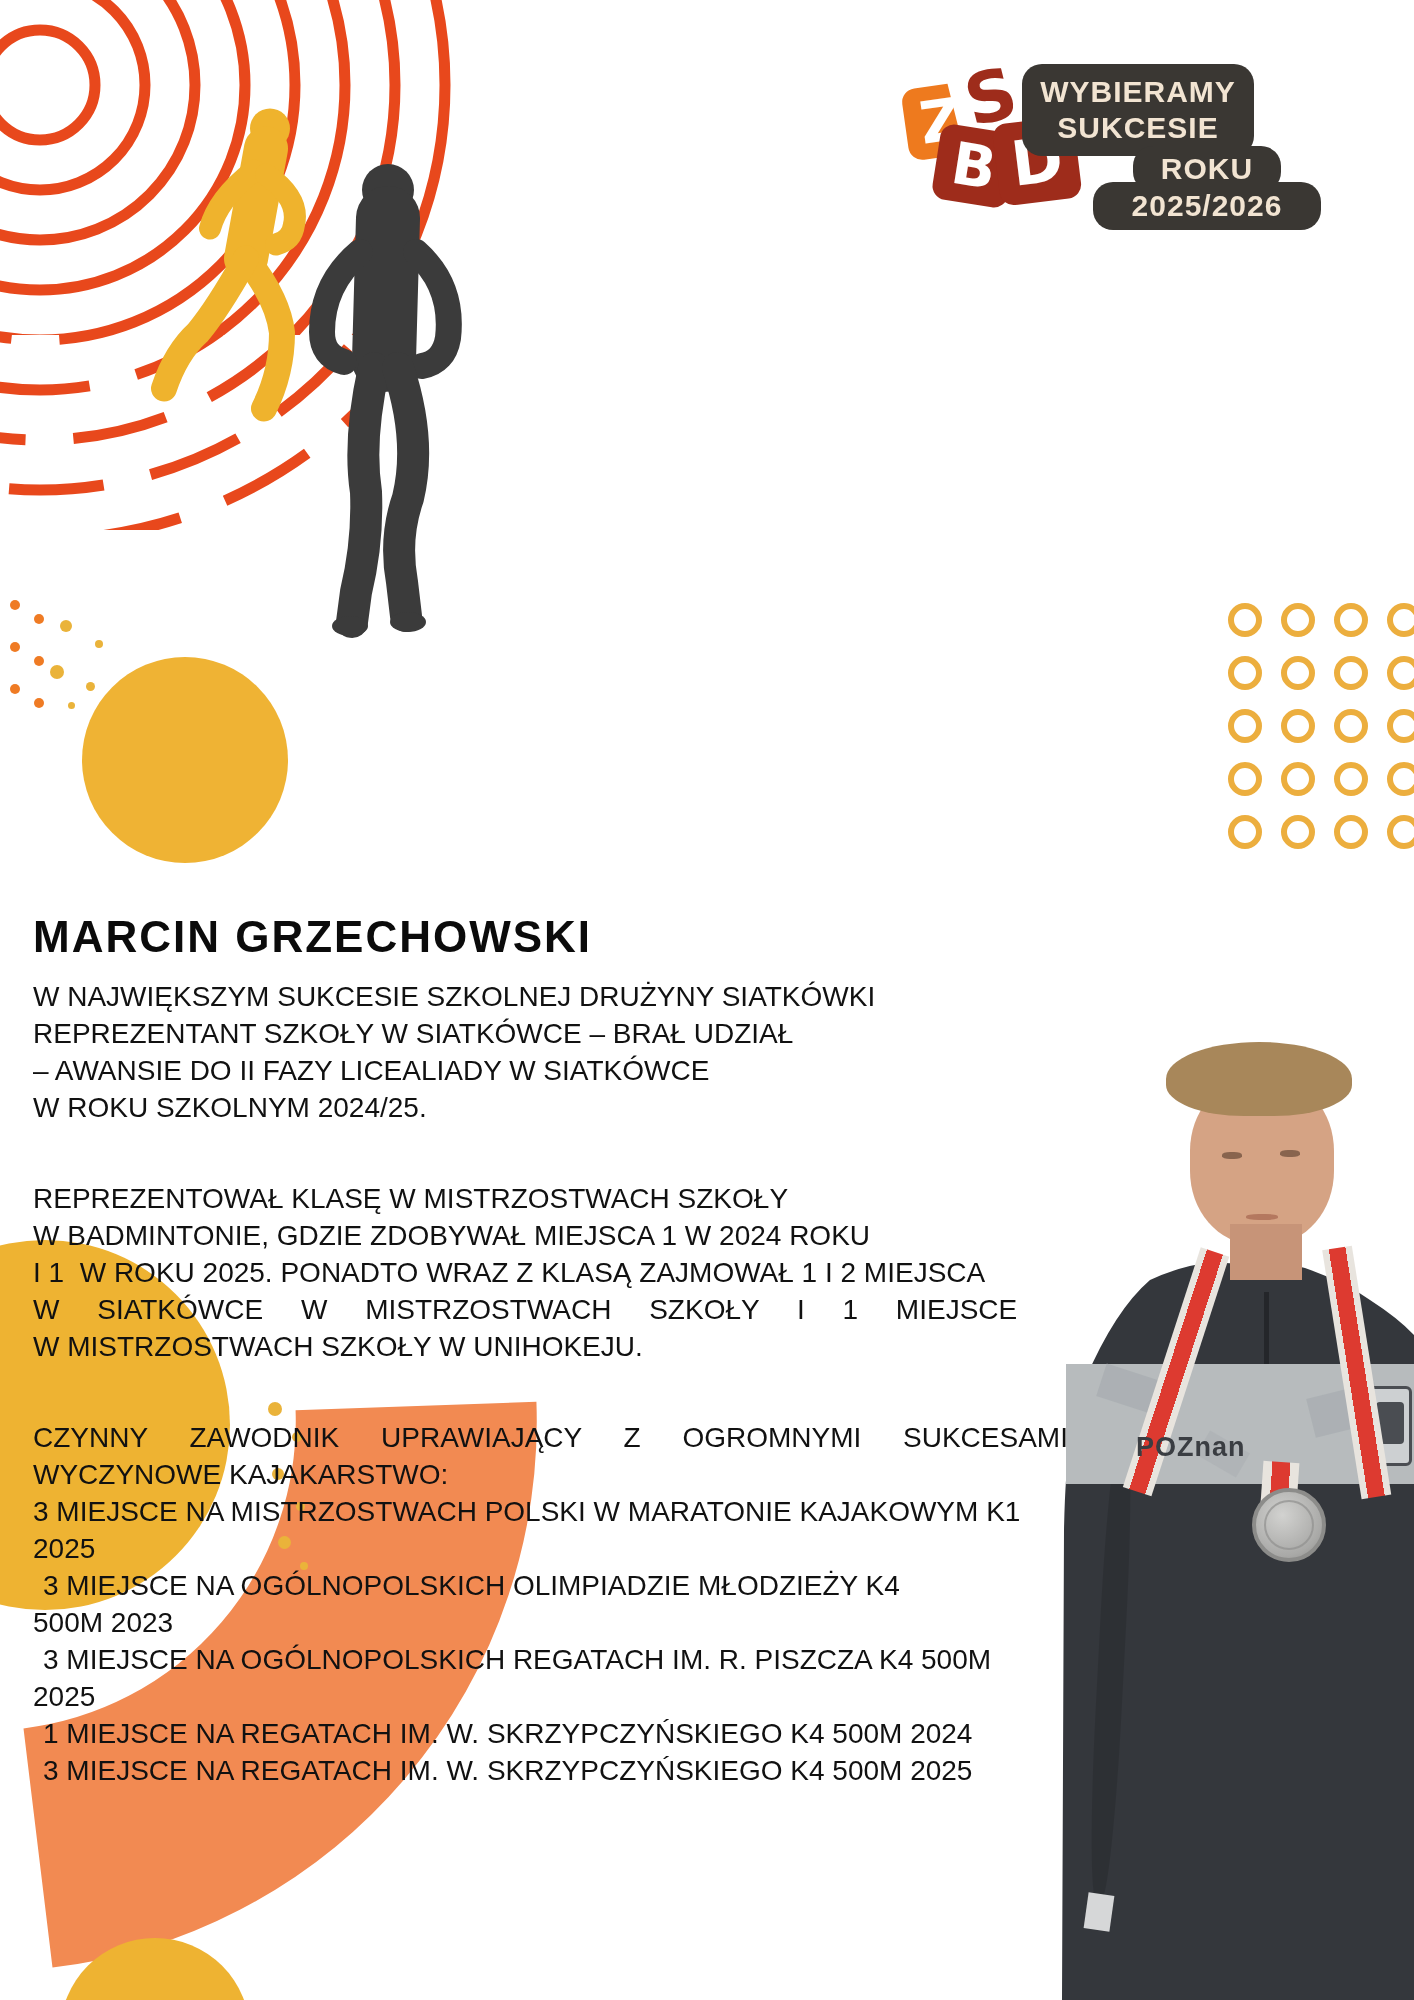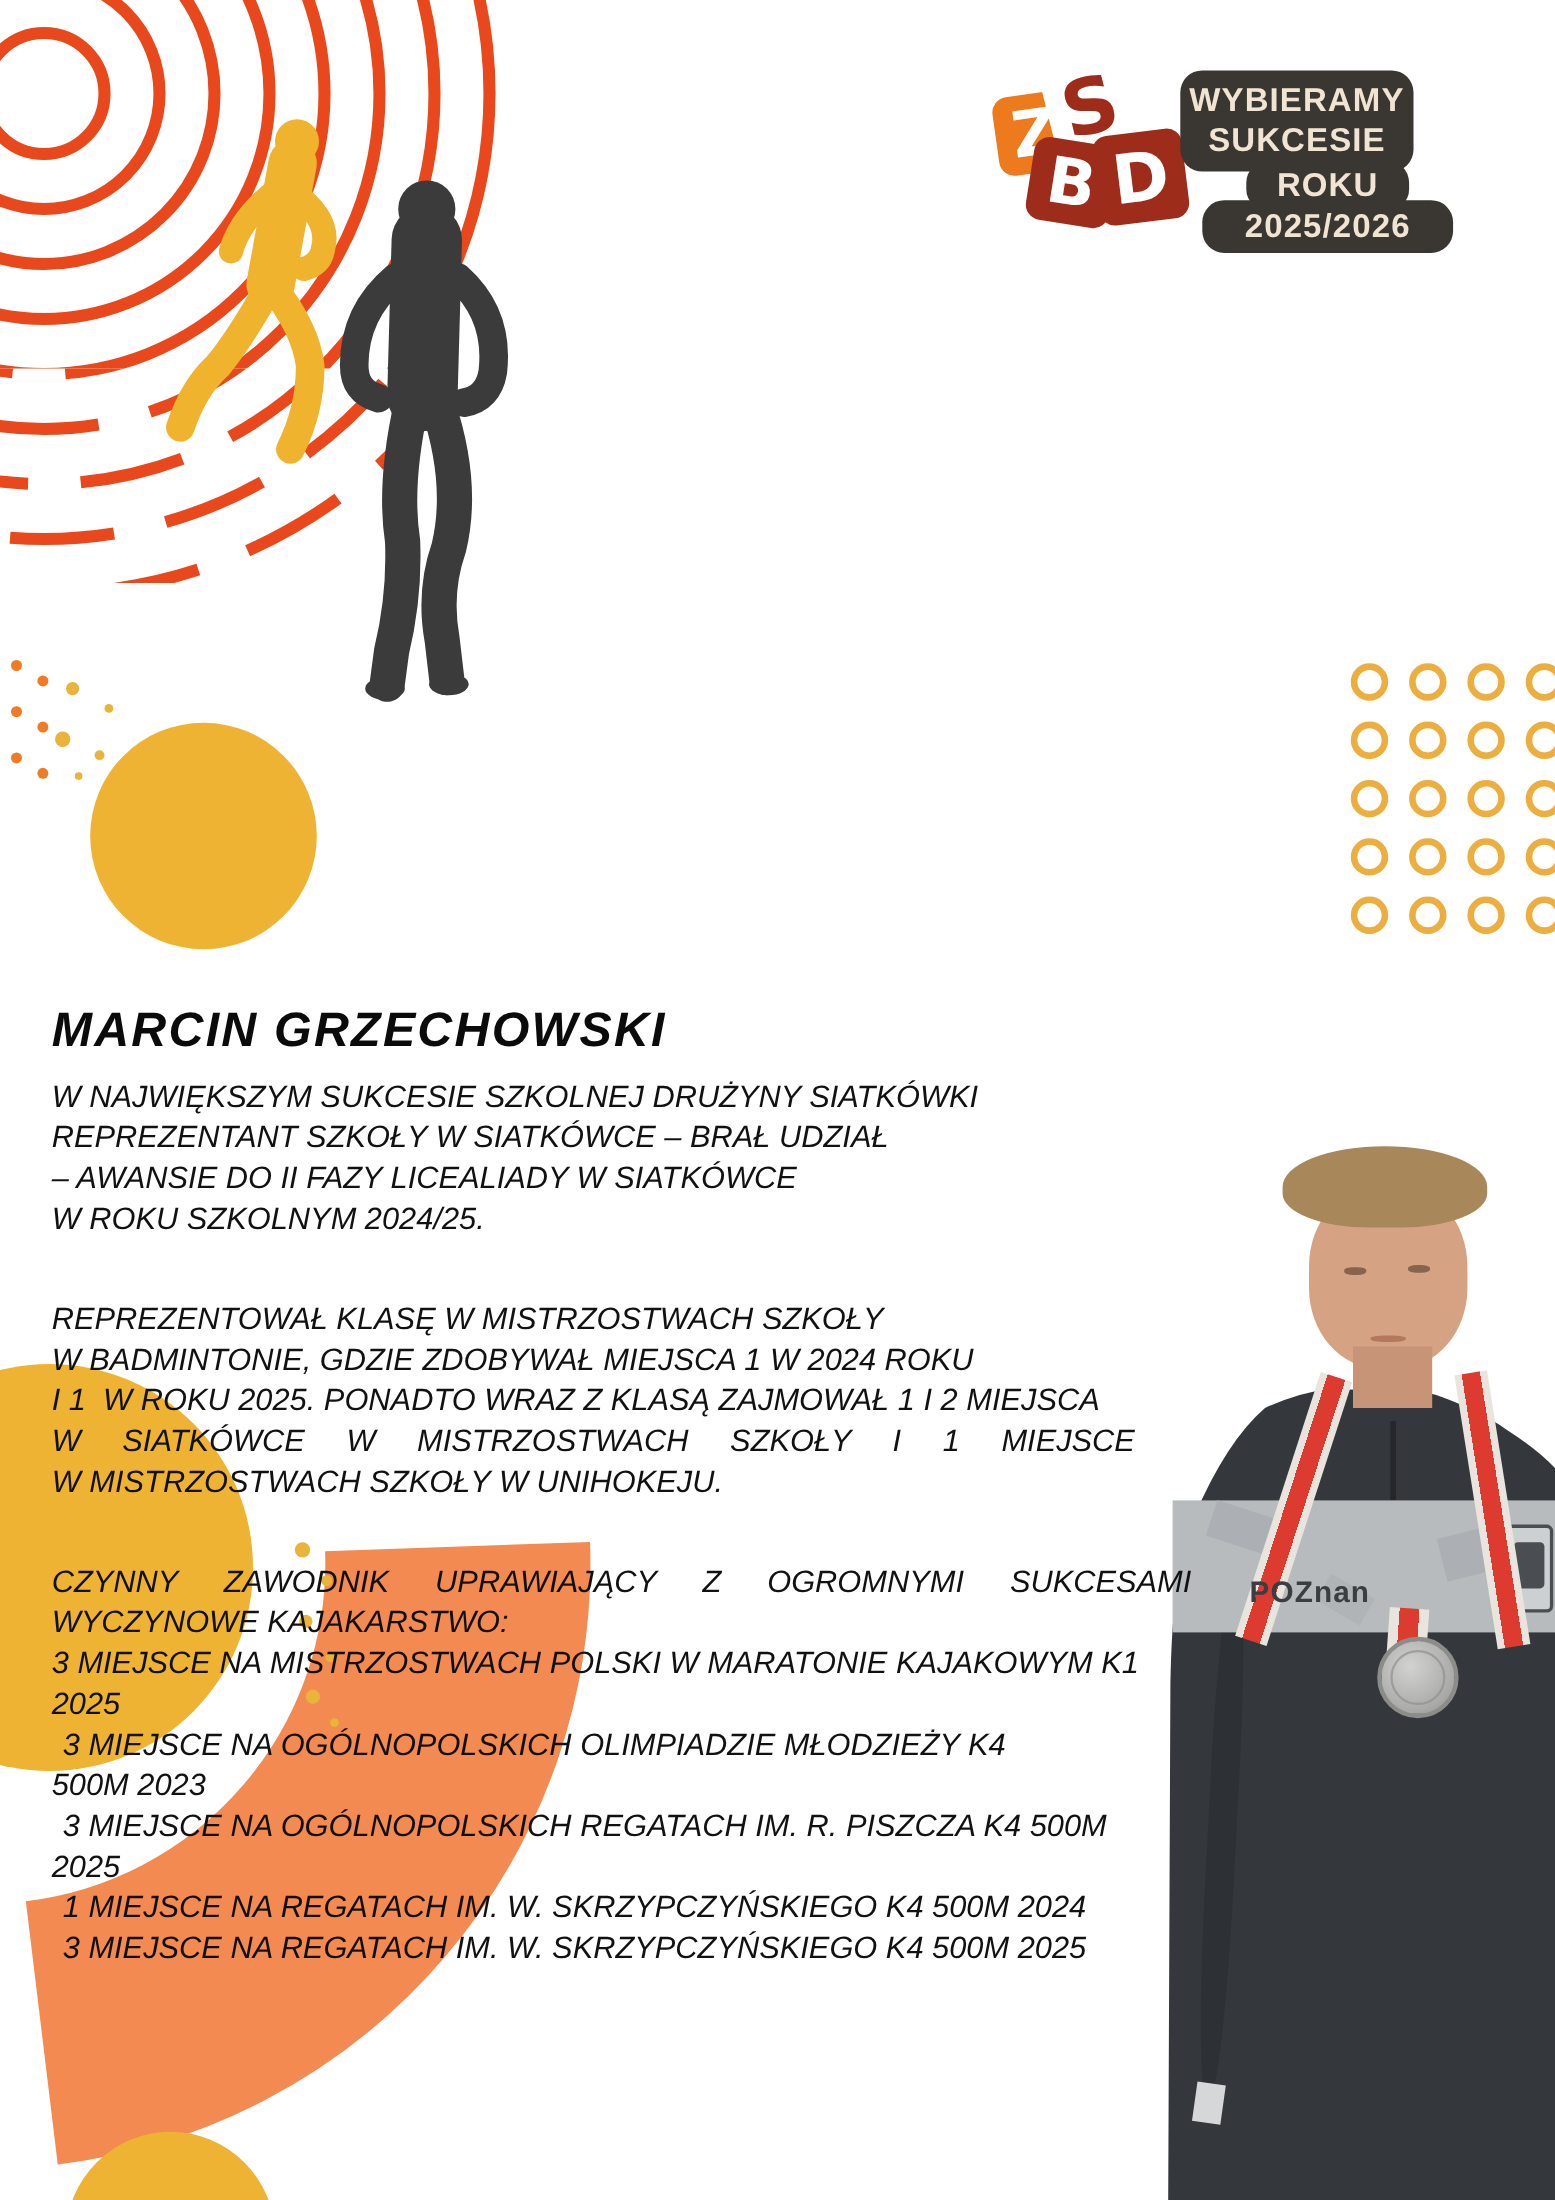--- a/index.html
+++ b/index.html
@@ -50,33 +50,33 @@
   .tile-d{left:996px;top:120px;width:82px;height:82px;background:#9e2c1b;
     color:#fff;font-size:62px;transform:rotate(-7deg);}
 
   
   .badge-pill{
     background:#3a3733;color:#f2e4d2;font-weight:800;text-align:center;
     border-radius:20px;z-index:7;display:flex;flex-direction:column;
     align-items:center;justify-content:center;line-height:36px;font-size:30px;
     letter-spacing:1px;
   }
-  .pill-1{left:1073px;top:64px;width:212px;height:92px;}
+  .pill-1{left:1022px;top:64px;width:232px;height:92px;}
   .pill-2{left:1133px;top:146px;width:148px;height:46px;}
   .pill-3{left:1093px;top:182px;width:228px;height:48px;}
 
   
   .ring{
     position:absolute;width:34px;height:34px;border-radius:50%;
     border:6px solid #ecae3e;box-sizing:border-box;
   }
   .rings-grid{left:1228px;top:603px;width:220px;height:260px;z-index:2;}
 
   
-  .text-block{left:47px;top:912px;width:1050px;z-index:6;color:#111;font-style:italic;}
+  .text-block{left:33px;top:912px;width:1050px;z-index:6;color:#111;}
   .cand-name{font-size:44px;font-weight:800;letter-spacing:2px;color:#0b0b0b;}
   .cand-class{font-size:36px;font-weight:800;letter-spacing:1px;margin-top:26px;color:#0b0b0b;}
   .para{margin-top:16px;}
   .para.gap{margin-top:54px;}
   .line{font-size:28px;line-height:37px;white-space:pre;}
   .line.wide1{word-spacing:30px;}
   .line.wide2{word-spacing:34px;}
   .line.ind{padding-left:10px;}
 
   

